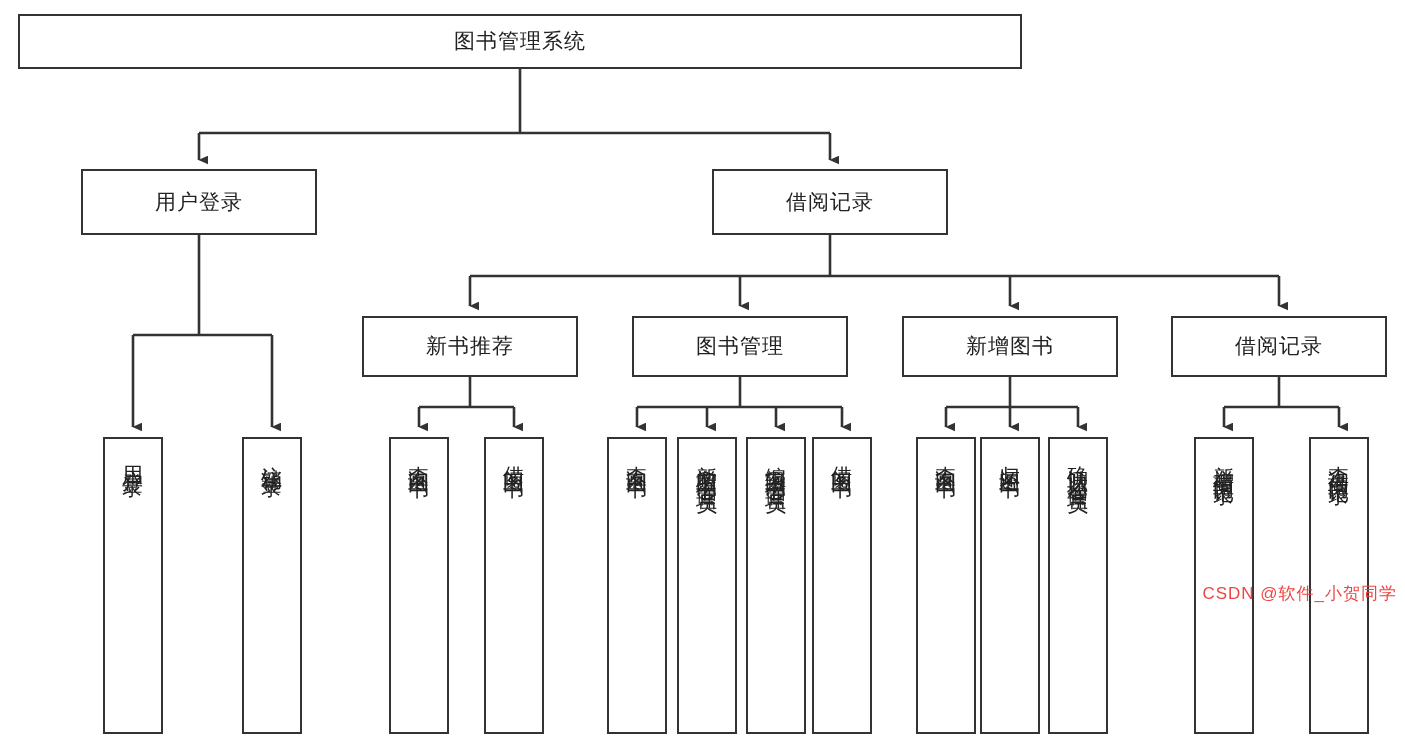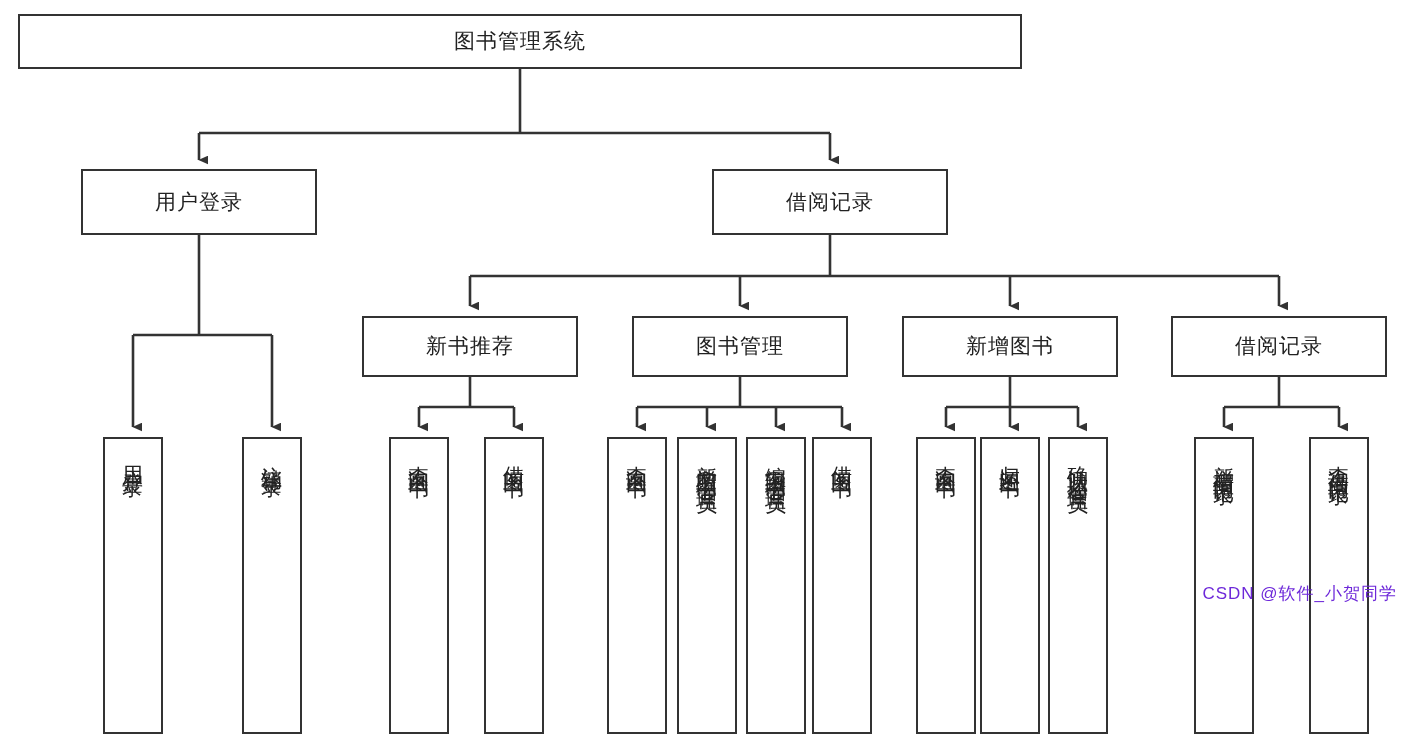--- a/index.html
+++ b/index.html
@@ -41,21 +41,21 @@
     text-orientation:upright;
     font-size:21px;
     letter-spacing:4px;
     line-height:1;
     white-space:nowrap;
   }
   #watermark{
     position:absolute;
     right:8px;bottom:4px;
     font-size:17px;
-    color:#6d28d9;
+    color:#ef4444;
     letter-spacing:1px;
     white-space:nowrap;
     pointer-events:none;
   }
 </style>
 </head>
 <body>
 
 <div id="canvas">
 

